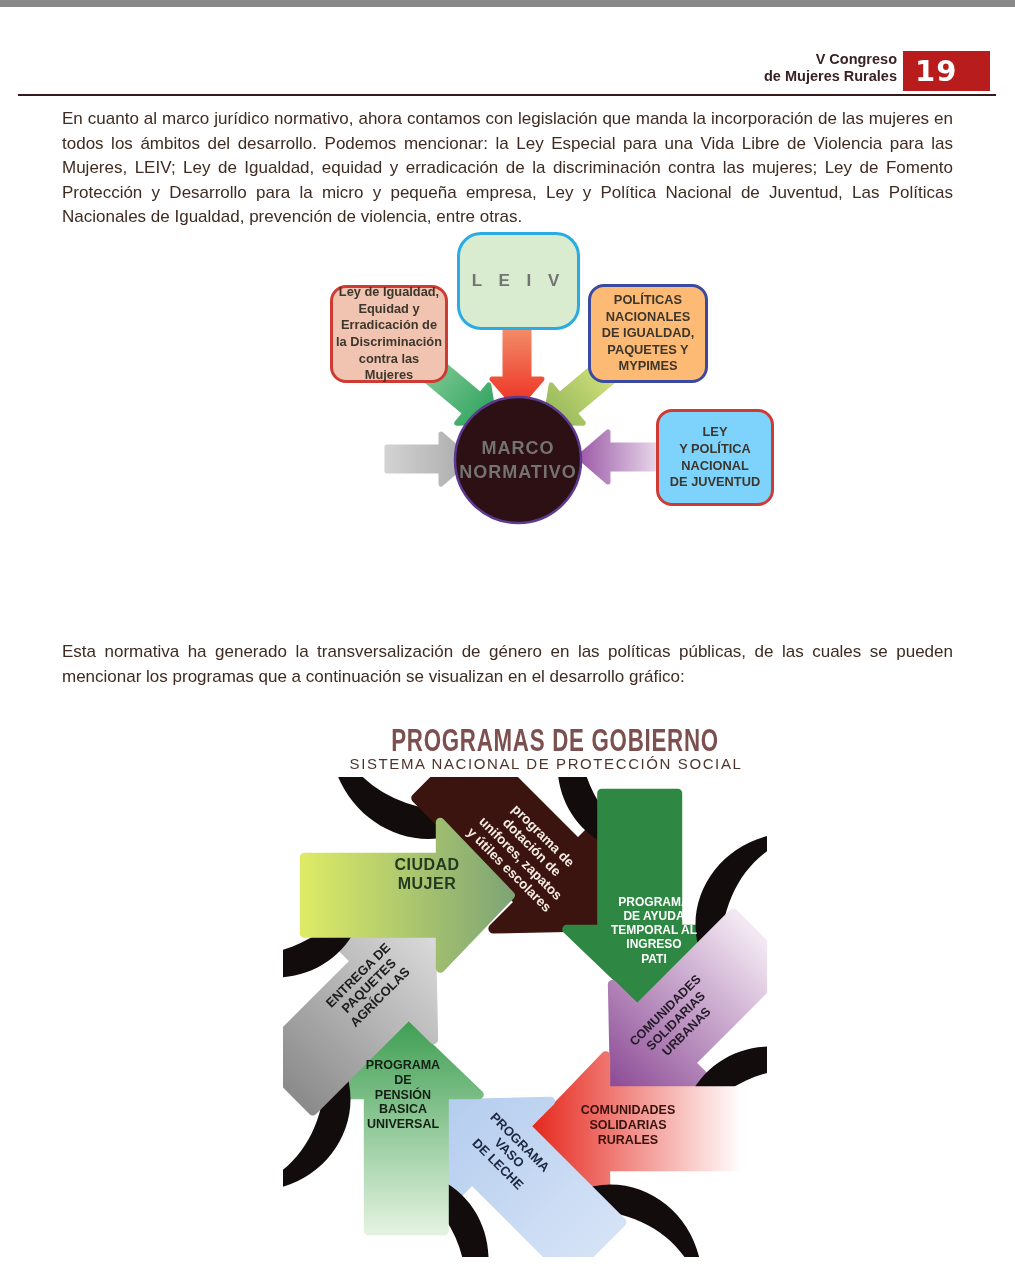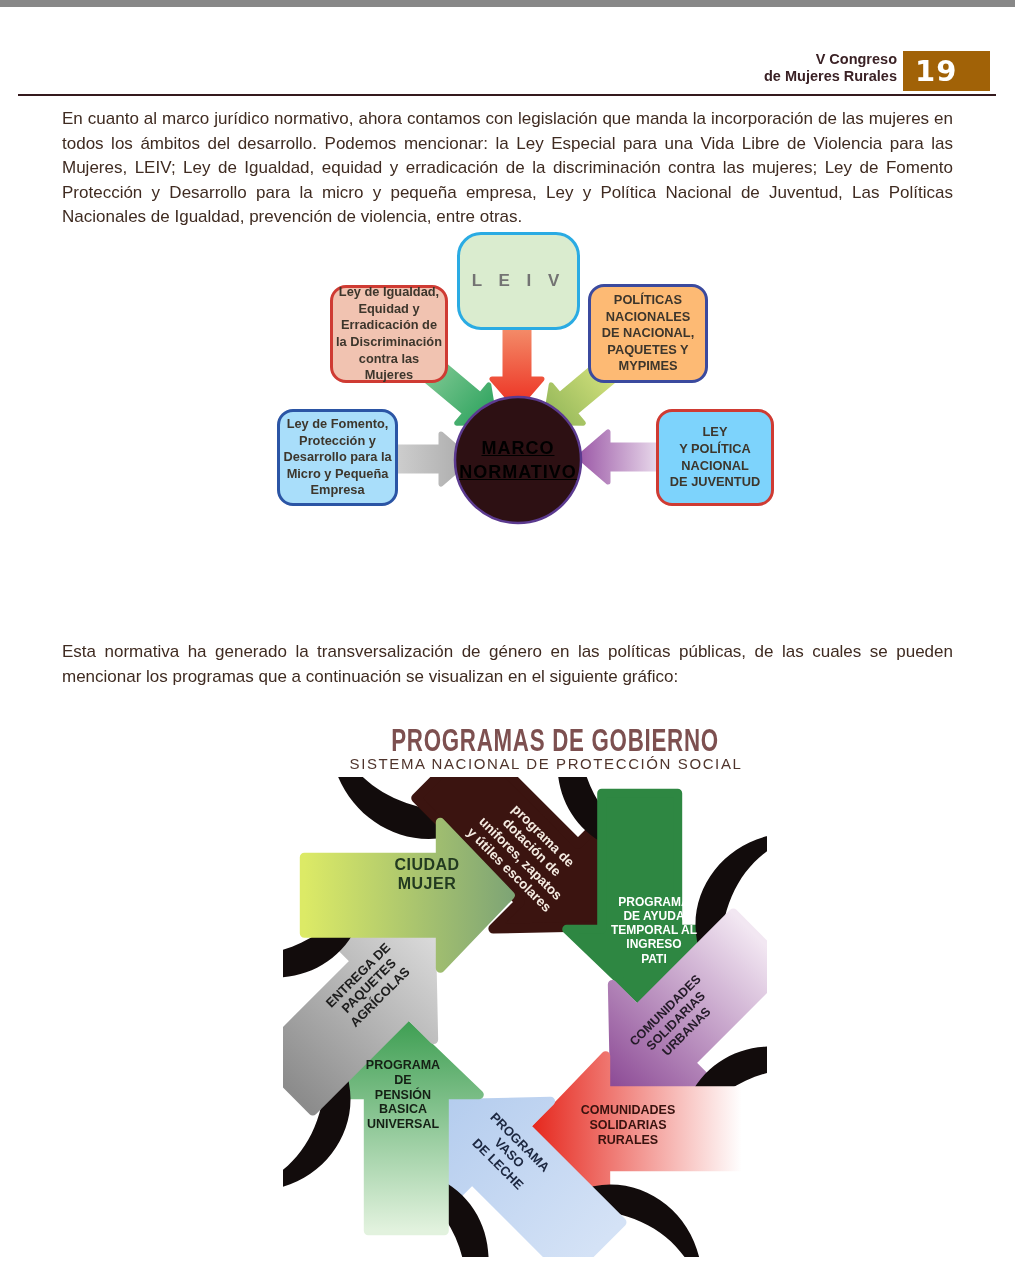--- a/index.html
+++ b/index.html
@@ -3,21 +3,21 @@
 <meta charset="utf-8">
 <style>
   * { margin:0; padding:0; box-sizing:border-box; }
   body { background:#888; font-family:"Liberation Sans", sans-serif; }
   .page { position:relative; width:1015px; height:1280px; background:#ffffff; margin:7px auto; overflow:hidden; }
 
   
   .header-title { position:absolute; top:44px; right:118px; text-align:right;
     font-size:14.5px; font-weight:bold; color:#3a2125; line-height:17px; }
   .page-badge { position:absolute; top:44px; left:903px; width:87px; height:40px;
-    background:#a16207; color:#fff; display:flex; align-items:center; }
+    background:#b91c1c; color:#fff; display:flex; align-items:center; }
   .page-badge span { font-family:"DejaVu Sans", sans-serif; font-size:29px; font-weight:bold;
     padding-left:12px; letter-spacing:1px; }
   .header-rule { position:absolute; top:87px; left:18px; width:978px; height:2px; background:#34191d; }
 
   
   .body-text { position:absolute; left:62px; width:891px; font-size:17px; line-height:24.6px;
     color:#3f2b21; text-align:justify; }
   .p1 { top:100px; }
   .p2 { top:633px; }
 
@@ -26,21 +26,21 @@
   .mbox { position:absolute; display:flex; flex-direction:column; justify-content:center;
     align-items:center; text-align:center; font-weight:bold; font-size:12.8px;
     line-height:16.6px; color:#3d362c; border-radius:16px; border:3px solid; }
   .mbox-leiv   { left:457px; top:225px; width:123px; height:98px; background:#daeccf; border-color:#2aabe3; border-radius:24px;
                  font-size:17px; letter-spacing:6px; color:#737373; }
   .mbox-igualdad  { left:330px; top:278px; width:118px; height:98px; background:#f1c3b1; border-color:#cf3b33; }
   .mbox-politicas { left:588px; top:277px; width:120px; height:99px; background:#fdba74; border-color:#3b4a9e; }
   .mbox-fomento   { left:277px; top:402px; width:121px; height:97px; background:#a9defa; border-color:#2b55a5; }
   .mbox-juventud  { left:656px; top:402px; width:118px; height:97px; background:#7dd3fc; border-color:#cf3b33; }
   .marco-center-label { position:absolute; left:518px; top:453px; transform:translate(-50%,-50%);
-    text-align:center; color:#000000; font-weight:bold; font-size:18px; line-height:24px; letter-spacing:1px;text-decoration:underline; }
+    text-align:center; color:#737373; font-weight:bold; font-size:18px; line-height:24px; letter-spacing:1px; }
 
   
   .prog-title { position:absolute; top:716px; left:555px; transform:translateX(-50%) scaleX(0.72);
     font-size:31px; font-weight:bold; color:#7d5050; letter-spacing:1px; white-space:nowrap; }
   .prog-subtitle { position:absolute; top:748px; left:546px; transform:translateX(-50%);
     font-size:15px; color:#4f342c; letter-spacing:1.6px; white-space:nowrap; }
 
   .wheel-svg { position:absolute; left:283px; top:770px; }
   .wlabel { position:absolute; text-align:center; font-weight:bold; white-space:nowrap; }
   .wlabel div { line-height:1.18; }
@@ -116,43 +116,36 @@
   <div class="mbox mbox-igualdad">
     <div>Ley de Igualdad,</div>
     <div>Equidad y</div>
     <div>Erradicación de</div>
     <div>la Discriminación</div>
     <div>contra las Mujeres</div>
   </div>
   <div class="mbox mbox-politicas">
     <div>POLÍTICAS</div>
     <div>NACIONALES</div>
-    <div>DE NACIONAL,</div>
+    <div>DE IGUALDAD,</div>
     <div>PAQUETES Y</div>
     <div>MYPIMES</div>
-  </div>
-  <div class="mbox mbox-fomento">
-    <div>Ley de Fomento,</div>
-    <div>Protección y</div>
-    <div>Desarrollo para la</div>
-    <div>Micro y Pequeña</div>
-    <div>Empresa</div>
   </div>
   <div class="mbox mbox-juventud">
     <div>LEY</div>
     <div>Y POLÍTICA</div>
     <div>NACIONAL</div>
     <div>DE JUVENTUD</div>
   </div>
   <div class="marco-center-label">
     <div>MARCO</div>
     <div>NORMATIVO</div>
   </div>
 
-  <p class="body-text p2">Esta normativa ha generado la transversalización de género en las políticas públicas, de las cuales se pueden mencionar los programas que a continuación se visualizan en el siguiente gráfico:</p>
+  <p class="body-text p2">Esta normativa ha generado la transversalización de género en las políticas públicas, de las cuales se pueden mencionar los programas que a continuación se visualizan en el desarrollo gráfico:</p>
 
   <div class="prog-title">PROGRAMAS DE GOBIERNO</div>
   <div class="prog-subtitle">SISTEMA NACIONAL DE PROTECCIÓN SOCIAL</div>
 
   <svg class="wheel-svg" width="484" height="480" viewBox="-240 -235 484 480">
     <defs>
       <linearGradient id="w-ciudad" gradientUnits="userSpaceOnUse" x1="-102" y1="0" x2="104" y2="0">
         <stop offset="0" stop-color="#dcea66"></stop>
           <stop offset="1" stop-color="#7fa575"></stop>
         </linearGradient>

